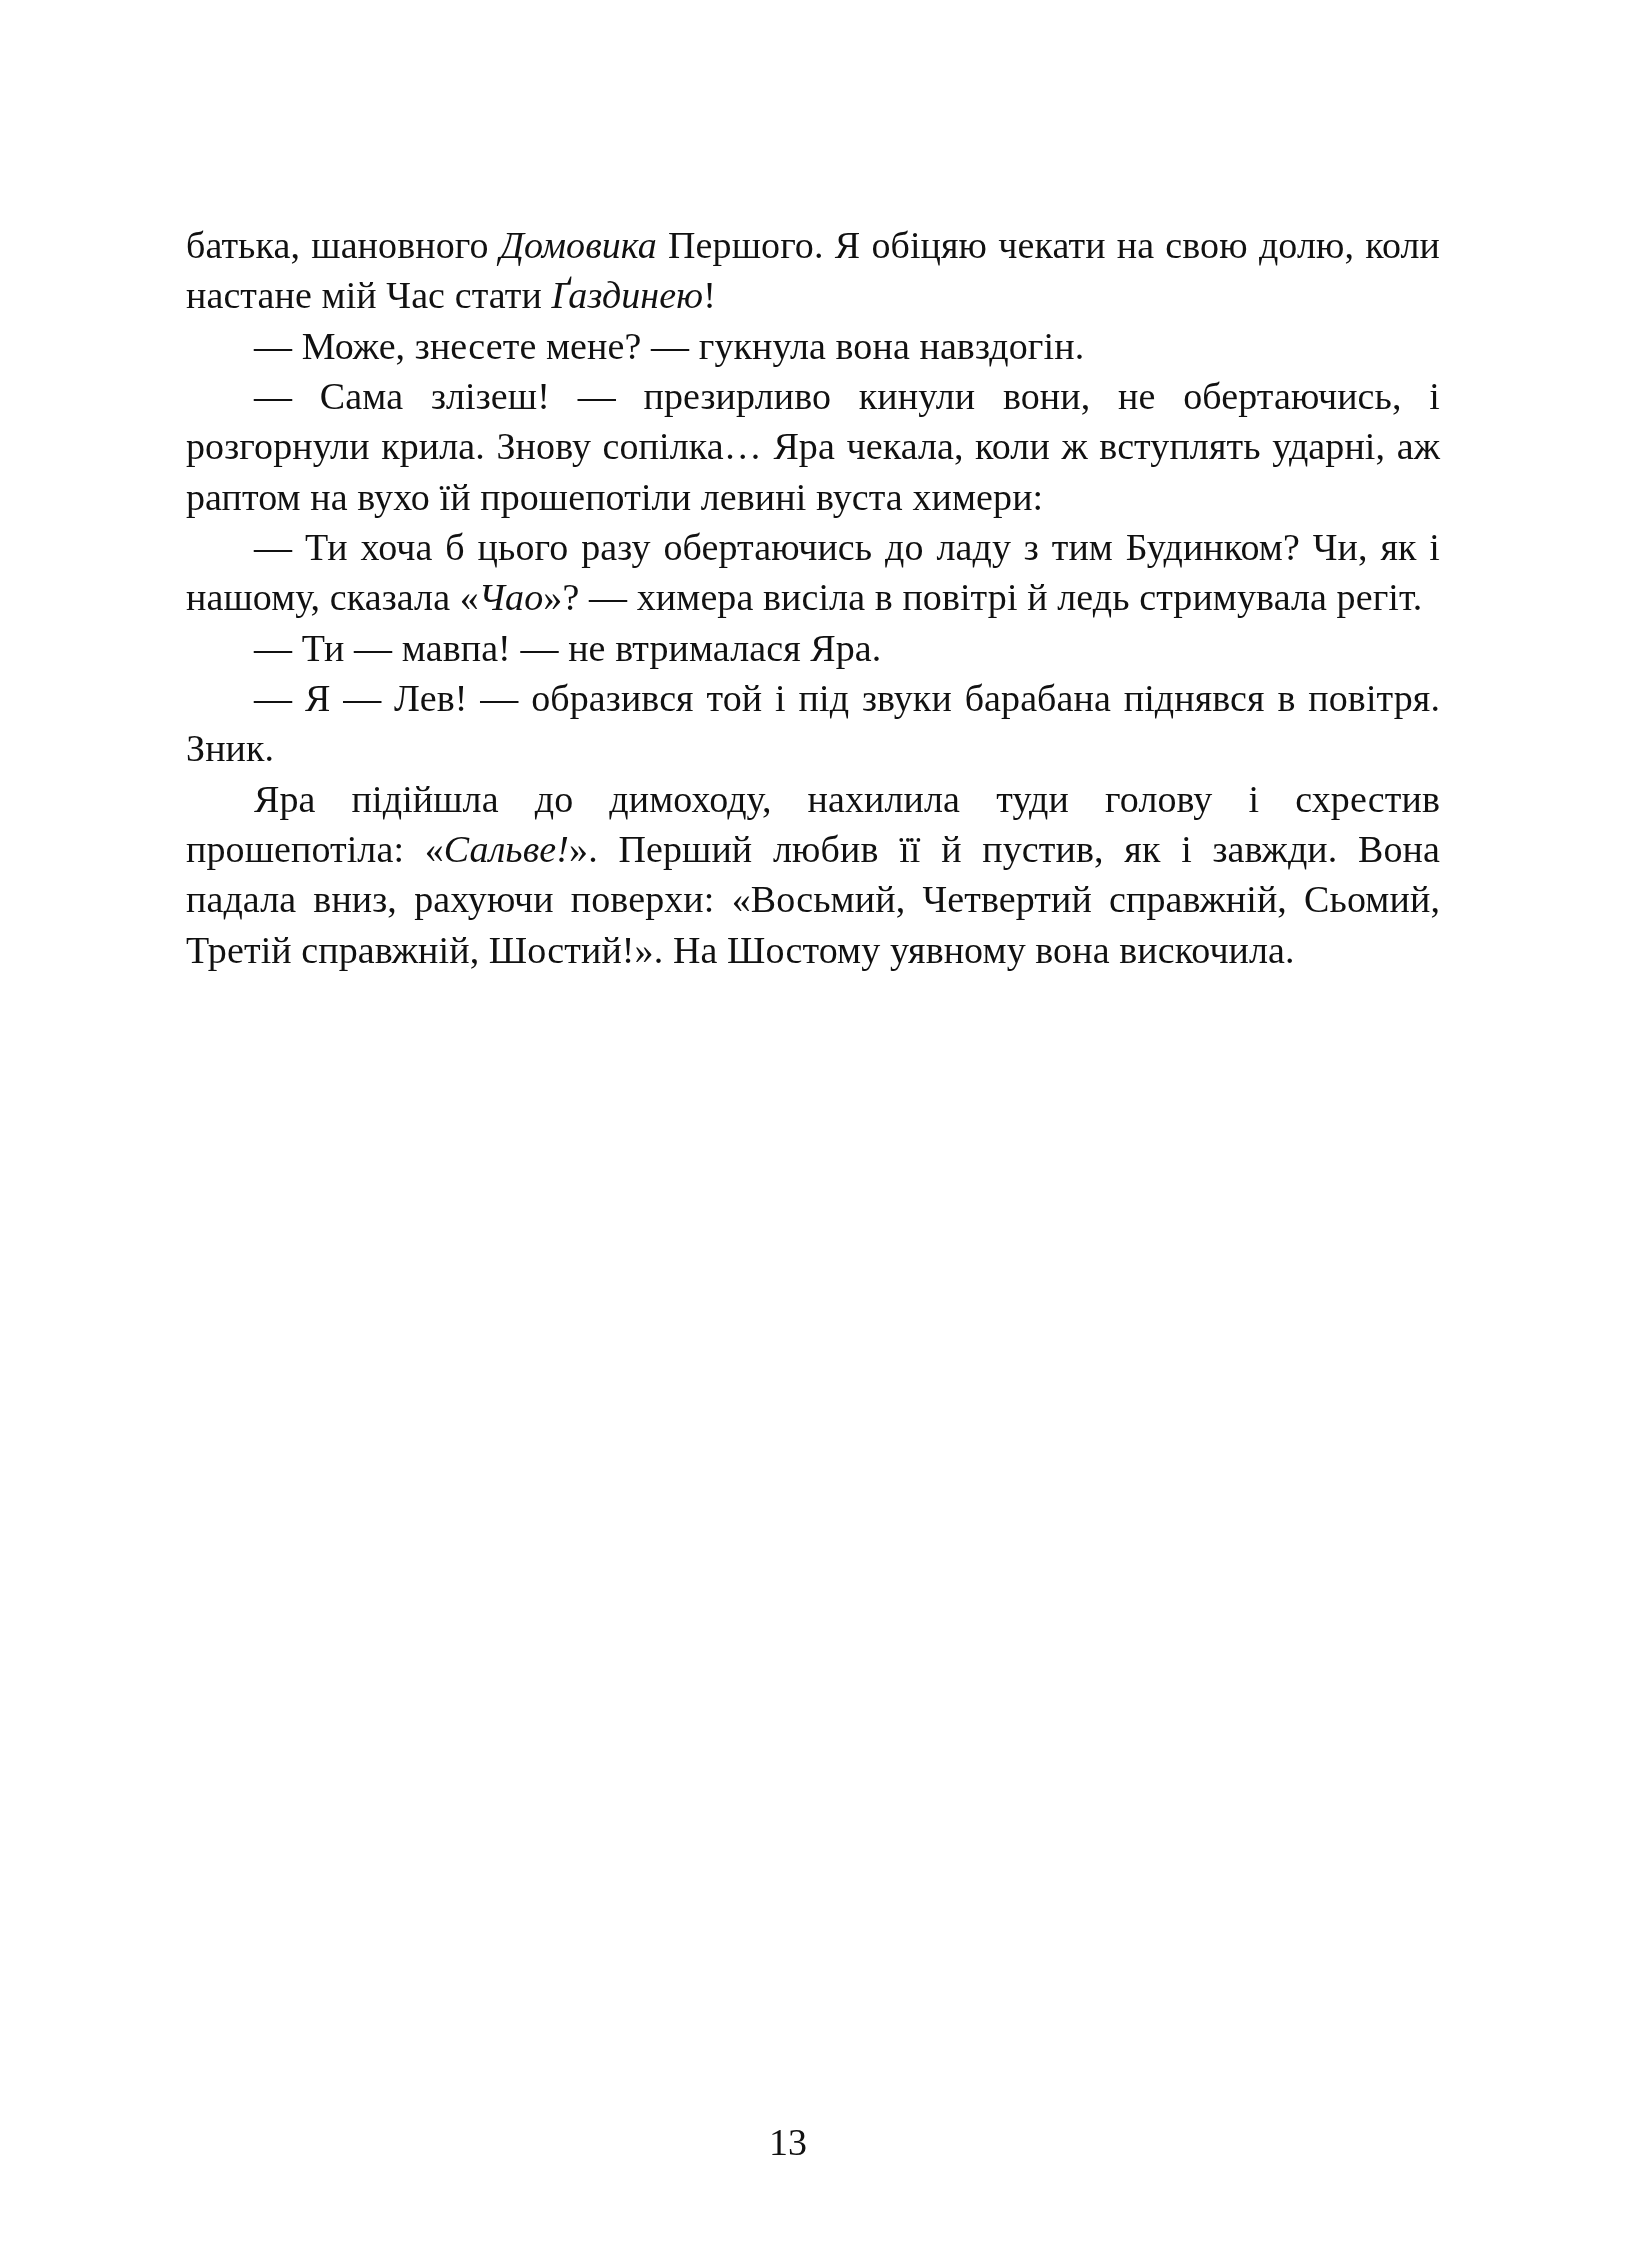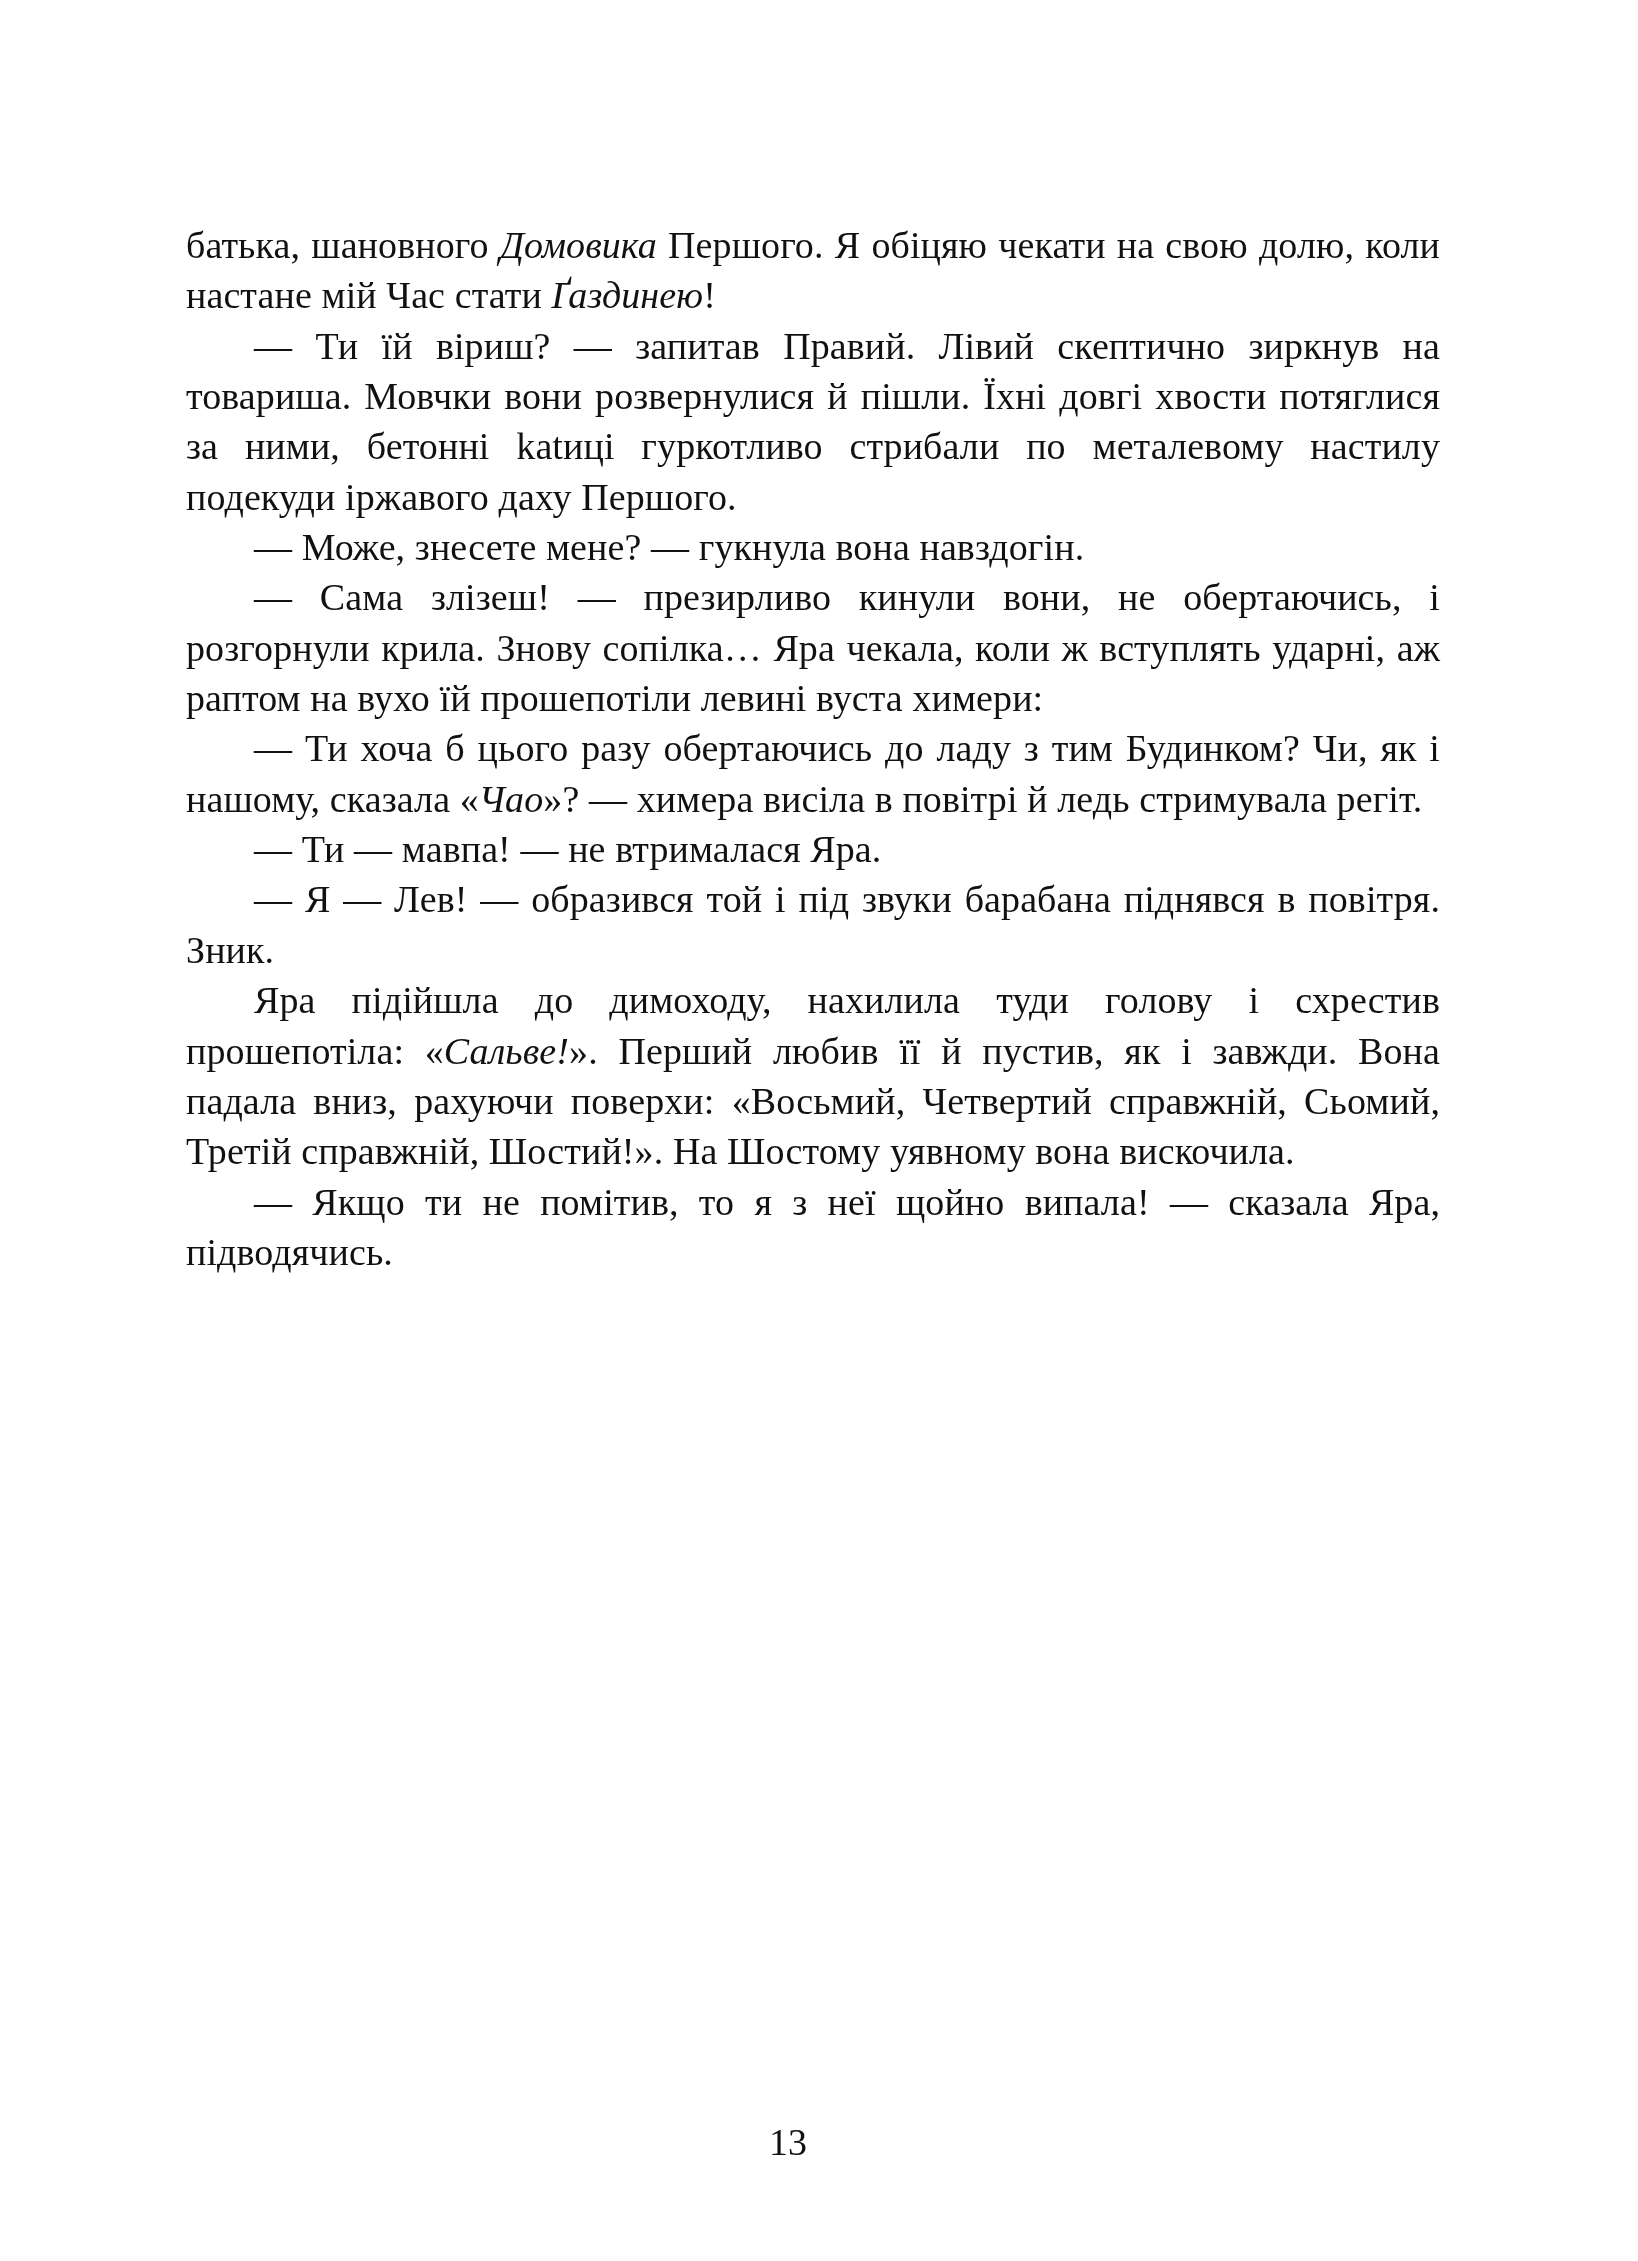--- a/index.html
+++ b/index.html
@@ -48,24 +48,22 @@
     font-family: "Liberation Serif", "DejaVu Serif", serif;
     color: #111111;
   }
 </style>
 </head>
 <body>
 
 <div class="page">
   <div class="text-column" id="body-column">
       <p class="body-par"><span>батька, шановного </span><em class="it">Домовика</em><span> Першого. Я обіцяю чекати на свою долю, коли настане мій Час стати </span><em class="it">Ґаздинею</em><span>!</span></p>
-      <p class="body-par indented"><span>— Ти їй віриш? — запитав Правий. Лівий скептично зиркнув на товариша. Мовчки вони розвернулися й пішли. Їхні довгі хвости потяглися за ними, бетонні katиці гуркотливо стрибали по металевому настилу подекуди іржавого даху Першого.</span></p>
       <p class="body-par indented"><span>— Може, знесете мене? — гукнула вона навздогін.</span></p>
       <p class="body-par indented"><span>— Сама злізеш! — презирливо кинули вони, не обертаючись, і розгорнули крила. Знову сопілка… Яра чекала, коли ж вступлять ударні, аж раптом на вухо їй прошепотіли левині вуста химери:</span></p>
       <p class="body-par indented"><span>— Ти хоча б цього разу обертаючись до ладу з тим Будинком? Чи, як і нашому, сказала «</span><em class="it">Чао</em><span>»? — химера висіла в повітрі й ледь стримувала регіт.</span></p>
       <p class="body-par indented"><span>— Ти — мавпа! — не втрималася Яра.</span></p>
       <p class="body-par indented"><span>— Я — Лев! — образився той і під звуки барабана піднявся в повітря. Зник.</span></p>
       <p class="body-par indented"><span>Яра підійшла до димоходу, нахилила туди голову і схрестив прошепотіла: «</span><em class="it">Сальве!</em><span>». Перший любив її й пустив, як і завжди. Вона падала вниз, рахуючи поверхи: «Восьмий, Четвертий справжній, Сьомий, Третій справжній, Шостий!». На Шостому уявному вона вискочила.</span></p>
-      <p class="body-par indented"><span>— Якщо ти не помітив, то я з неї щойно випала! — сказала Яра, підводячись.</span></p>
     </div>
   <div class="page-number">13</div>
 </div>
 
 
 </body></html>

